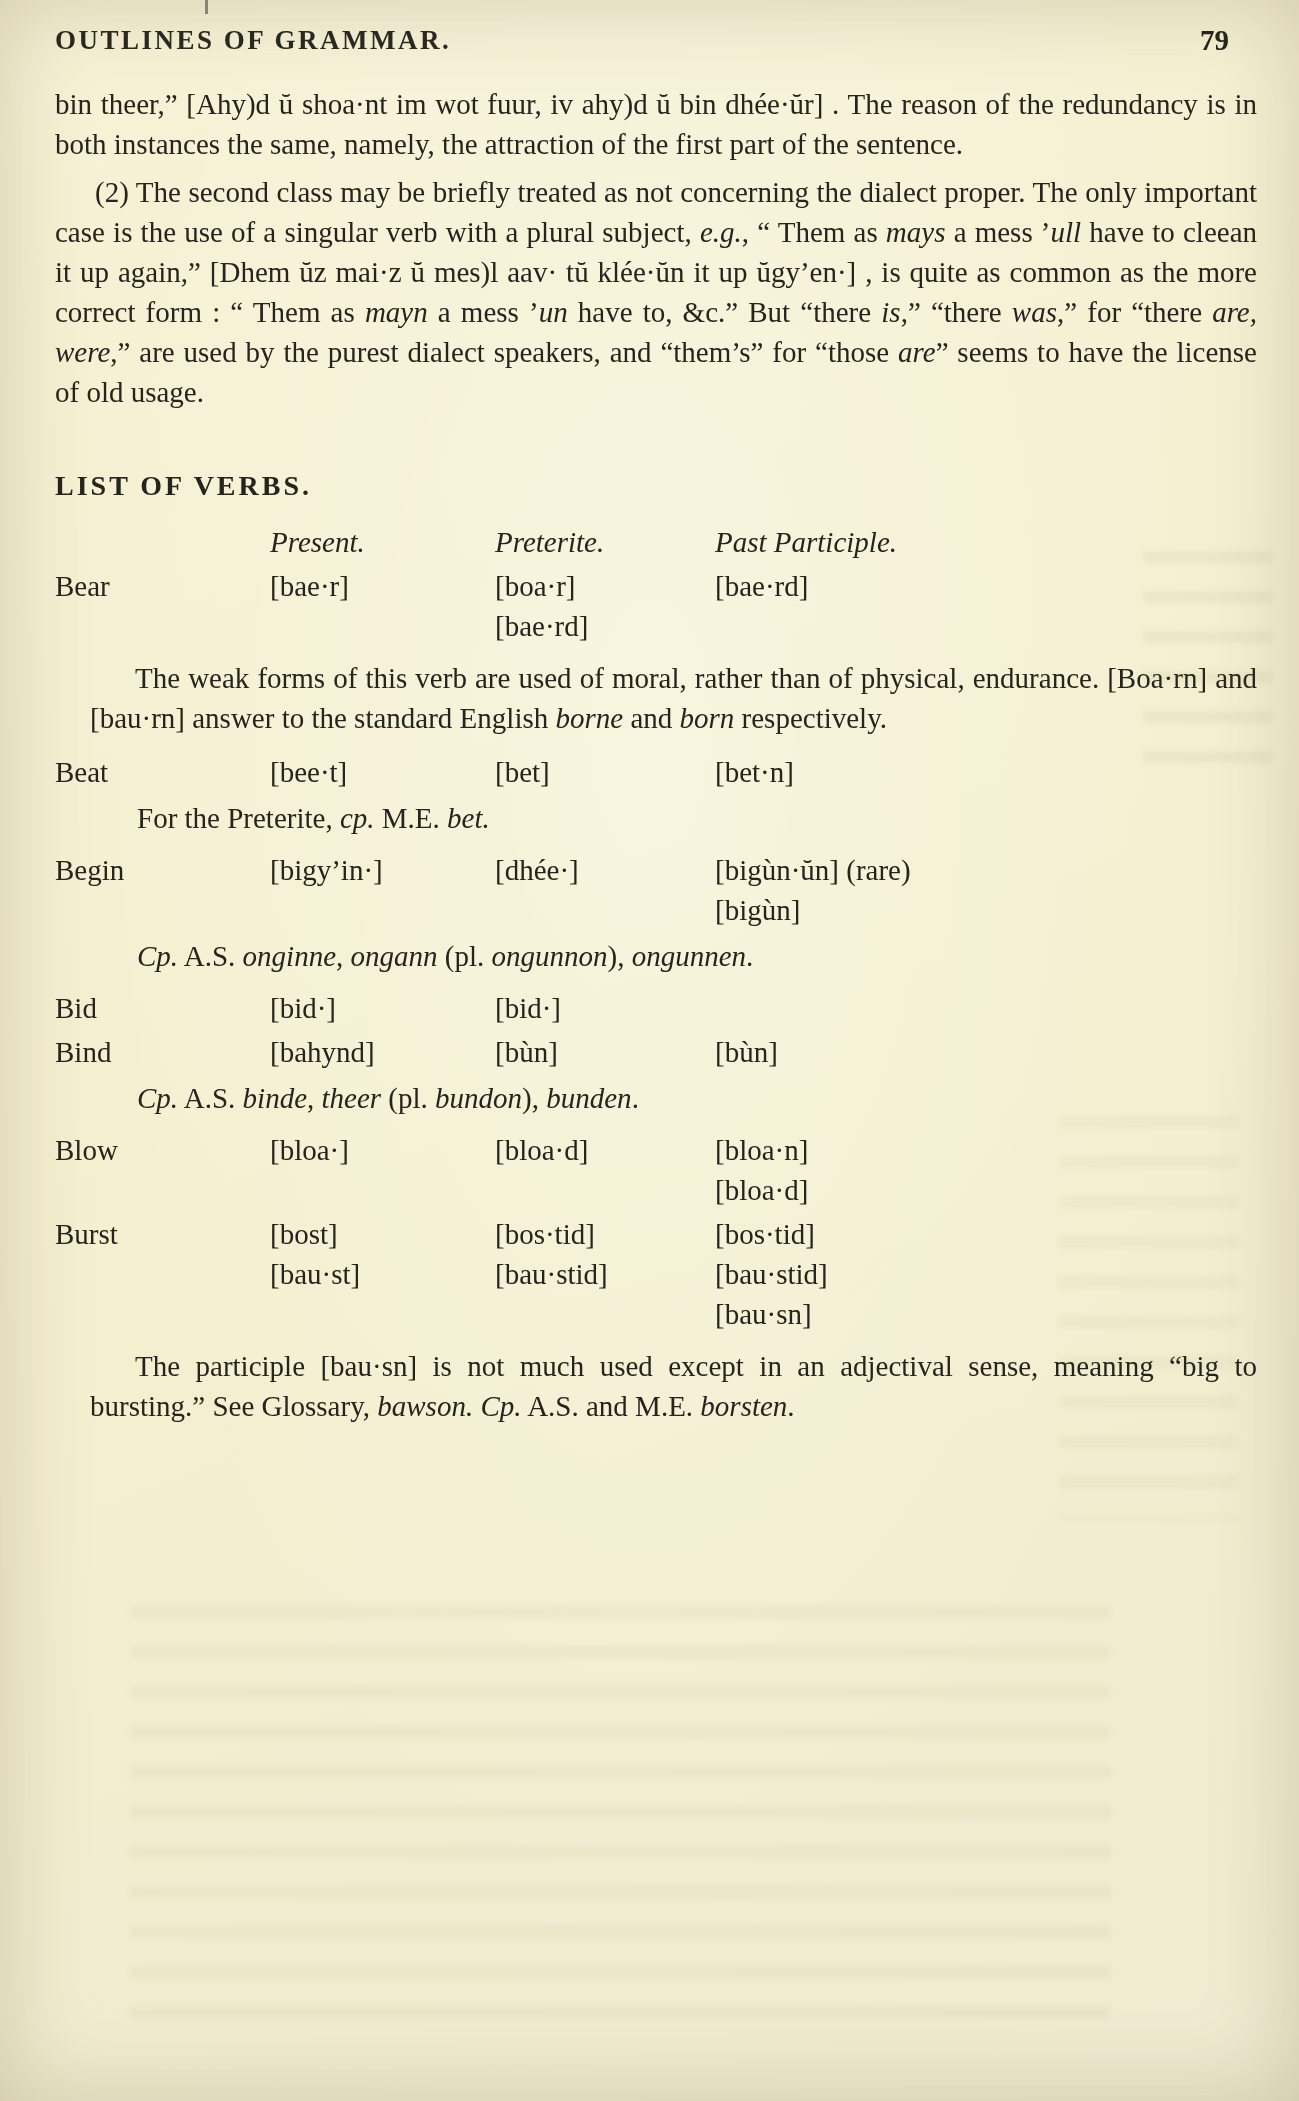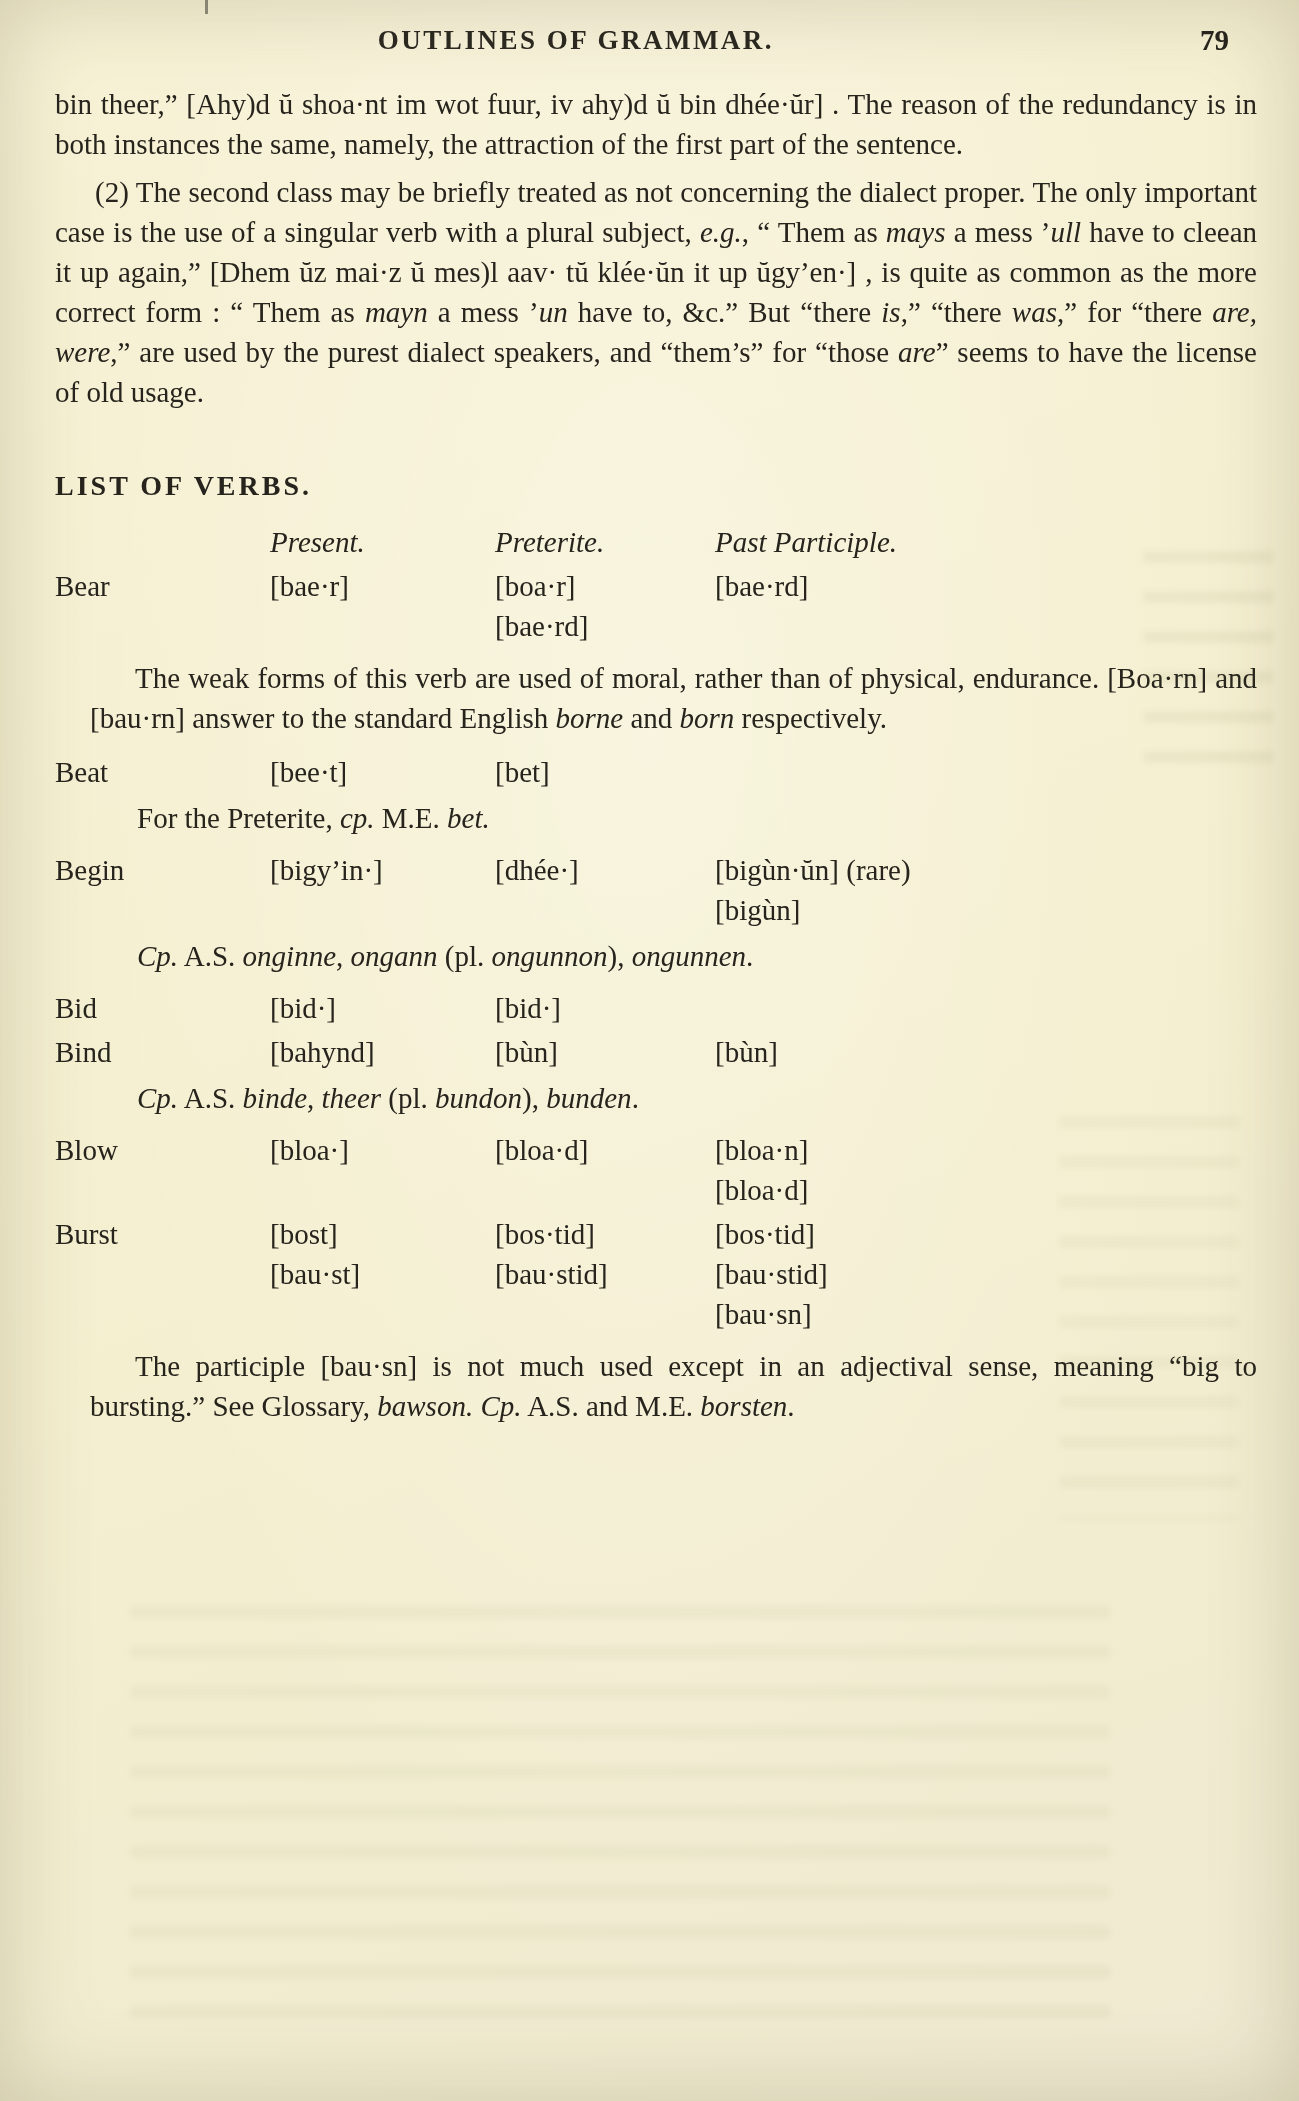--- a/index.html
+++ b/index.html
@@ -25,21 +25,21 @@
   }
   
   .page-header{
     position:relative;
     height:46px;
     margin-bottom:18px;
   }
   .running-title{
     position:absolute;
     left:0; right:160px;
-    text-align:center;
+    text-align:left;
     font-size:27px;
     font-weight:600;
     letter-spacing:2.5px;
     color:#2b2820;
   }
   .page-number{
     position:absolute;
     right:28px; top:0;
     font-size:29px;
     font-weight:600;
@@ -147,20 +147,23 @@
   <p class="verb-note note-para"><span>The weak forms of this verb are used of moral, rather than of physical, endurance.  [Boa·rn] and [bau·rn] answer to the standard English </span><em>borne</em><span> and </span><em>born</em><span> respectively.</span></p>
 
   <div class="verb-grid verb-row">
     <div class="vcell vname">Beat</div>
     <div class="vcell">
           <div class="vline">[bee·t]</div>
         </div>
     <div class="vcell">
           <div class="vline">[bet]</div>
         </div>
+    <div class="vcell">
+          <div class="vline">[bet·n]</div>
+        </div>
   </div>
 
   <p class="verb-note note-line"><span>For the Preterite, </span><em>cp.</em><span> M.E. </span><em>bet.</em></p>
 
   <div class="verb-grid verb-row">
     <div class="vcell vname">Begin</div>
     <div class="vcell">
           <div class="vline">[bigy’in·]</div>
         </div>
     <div class="vcell">

